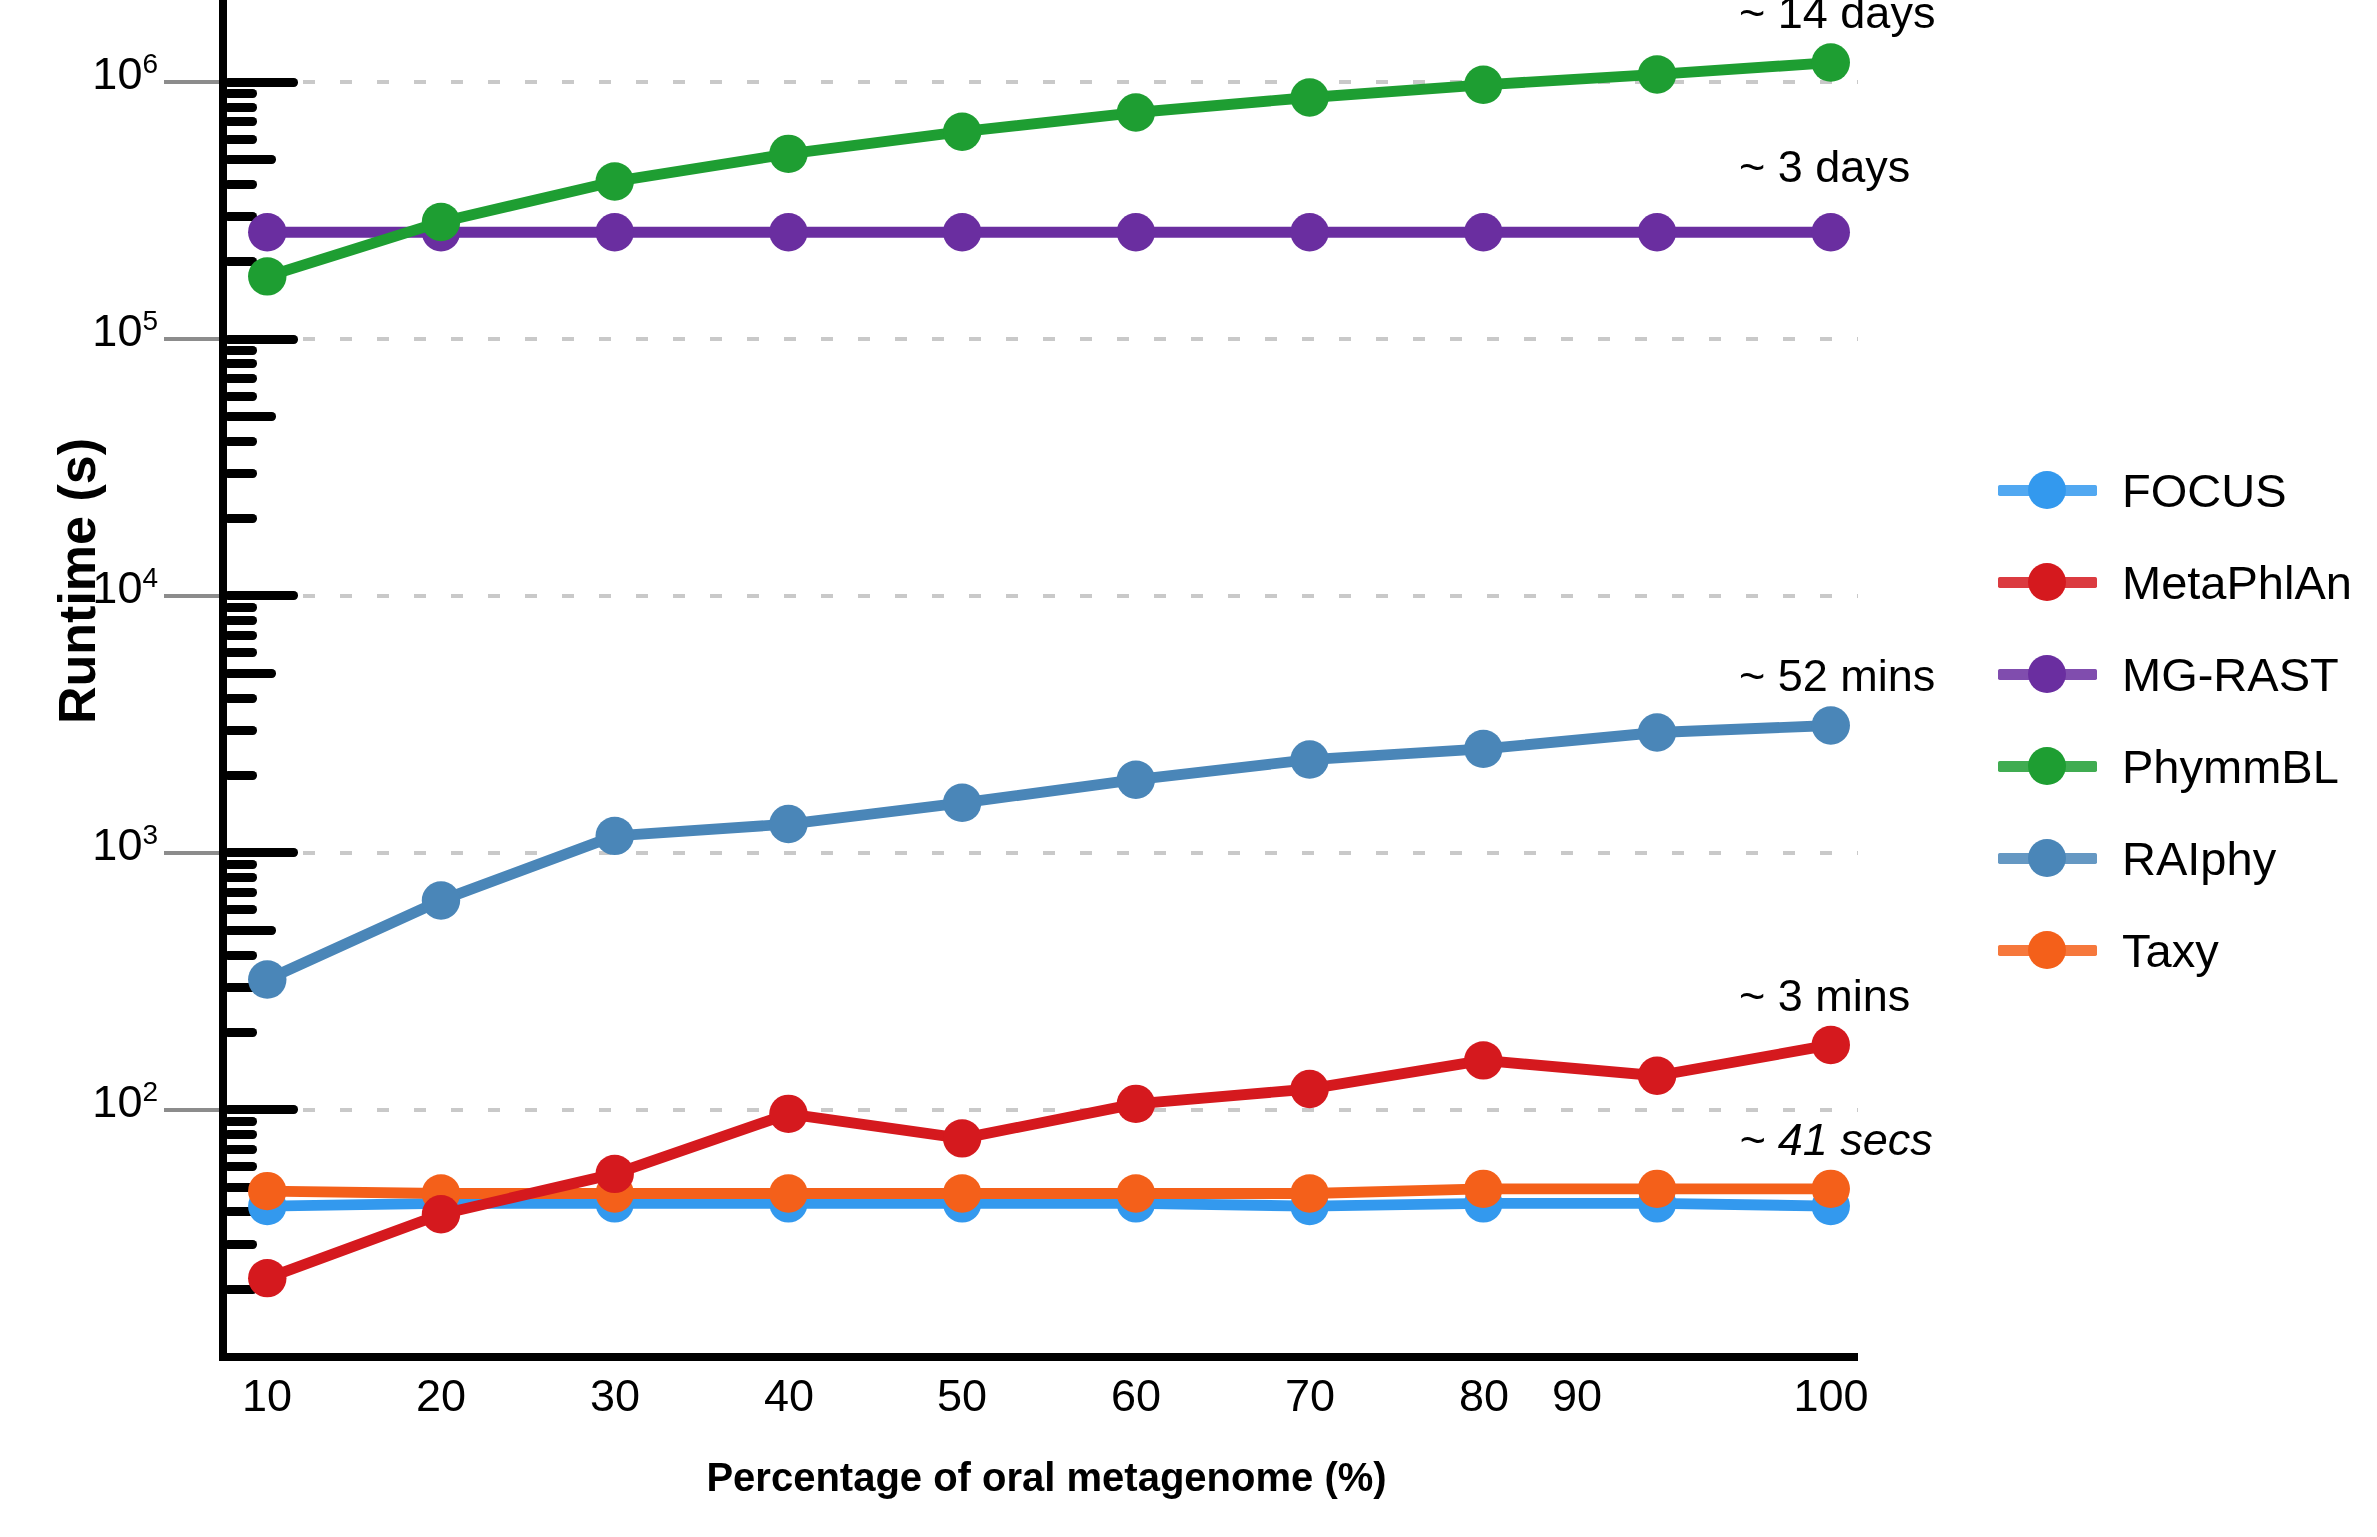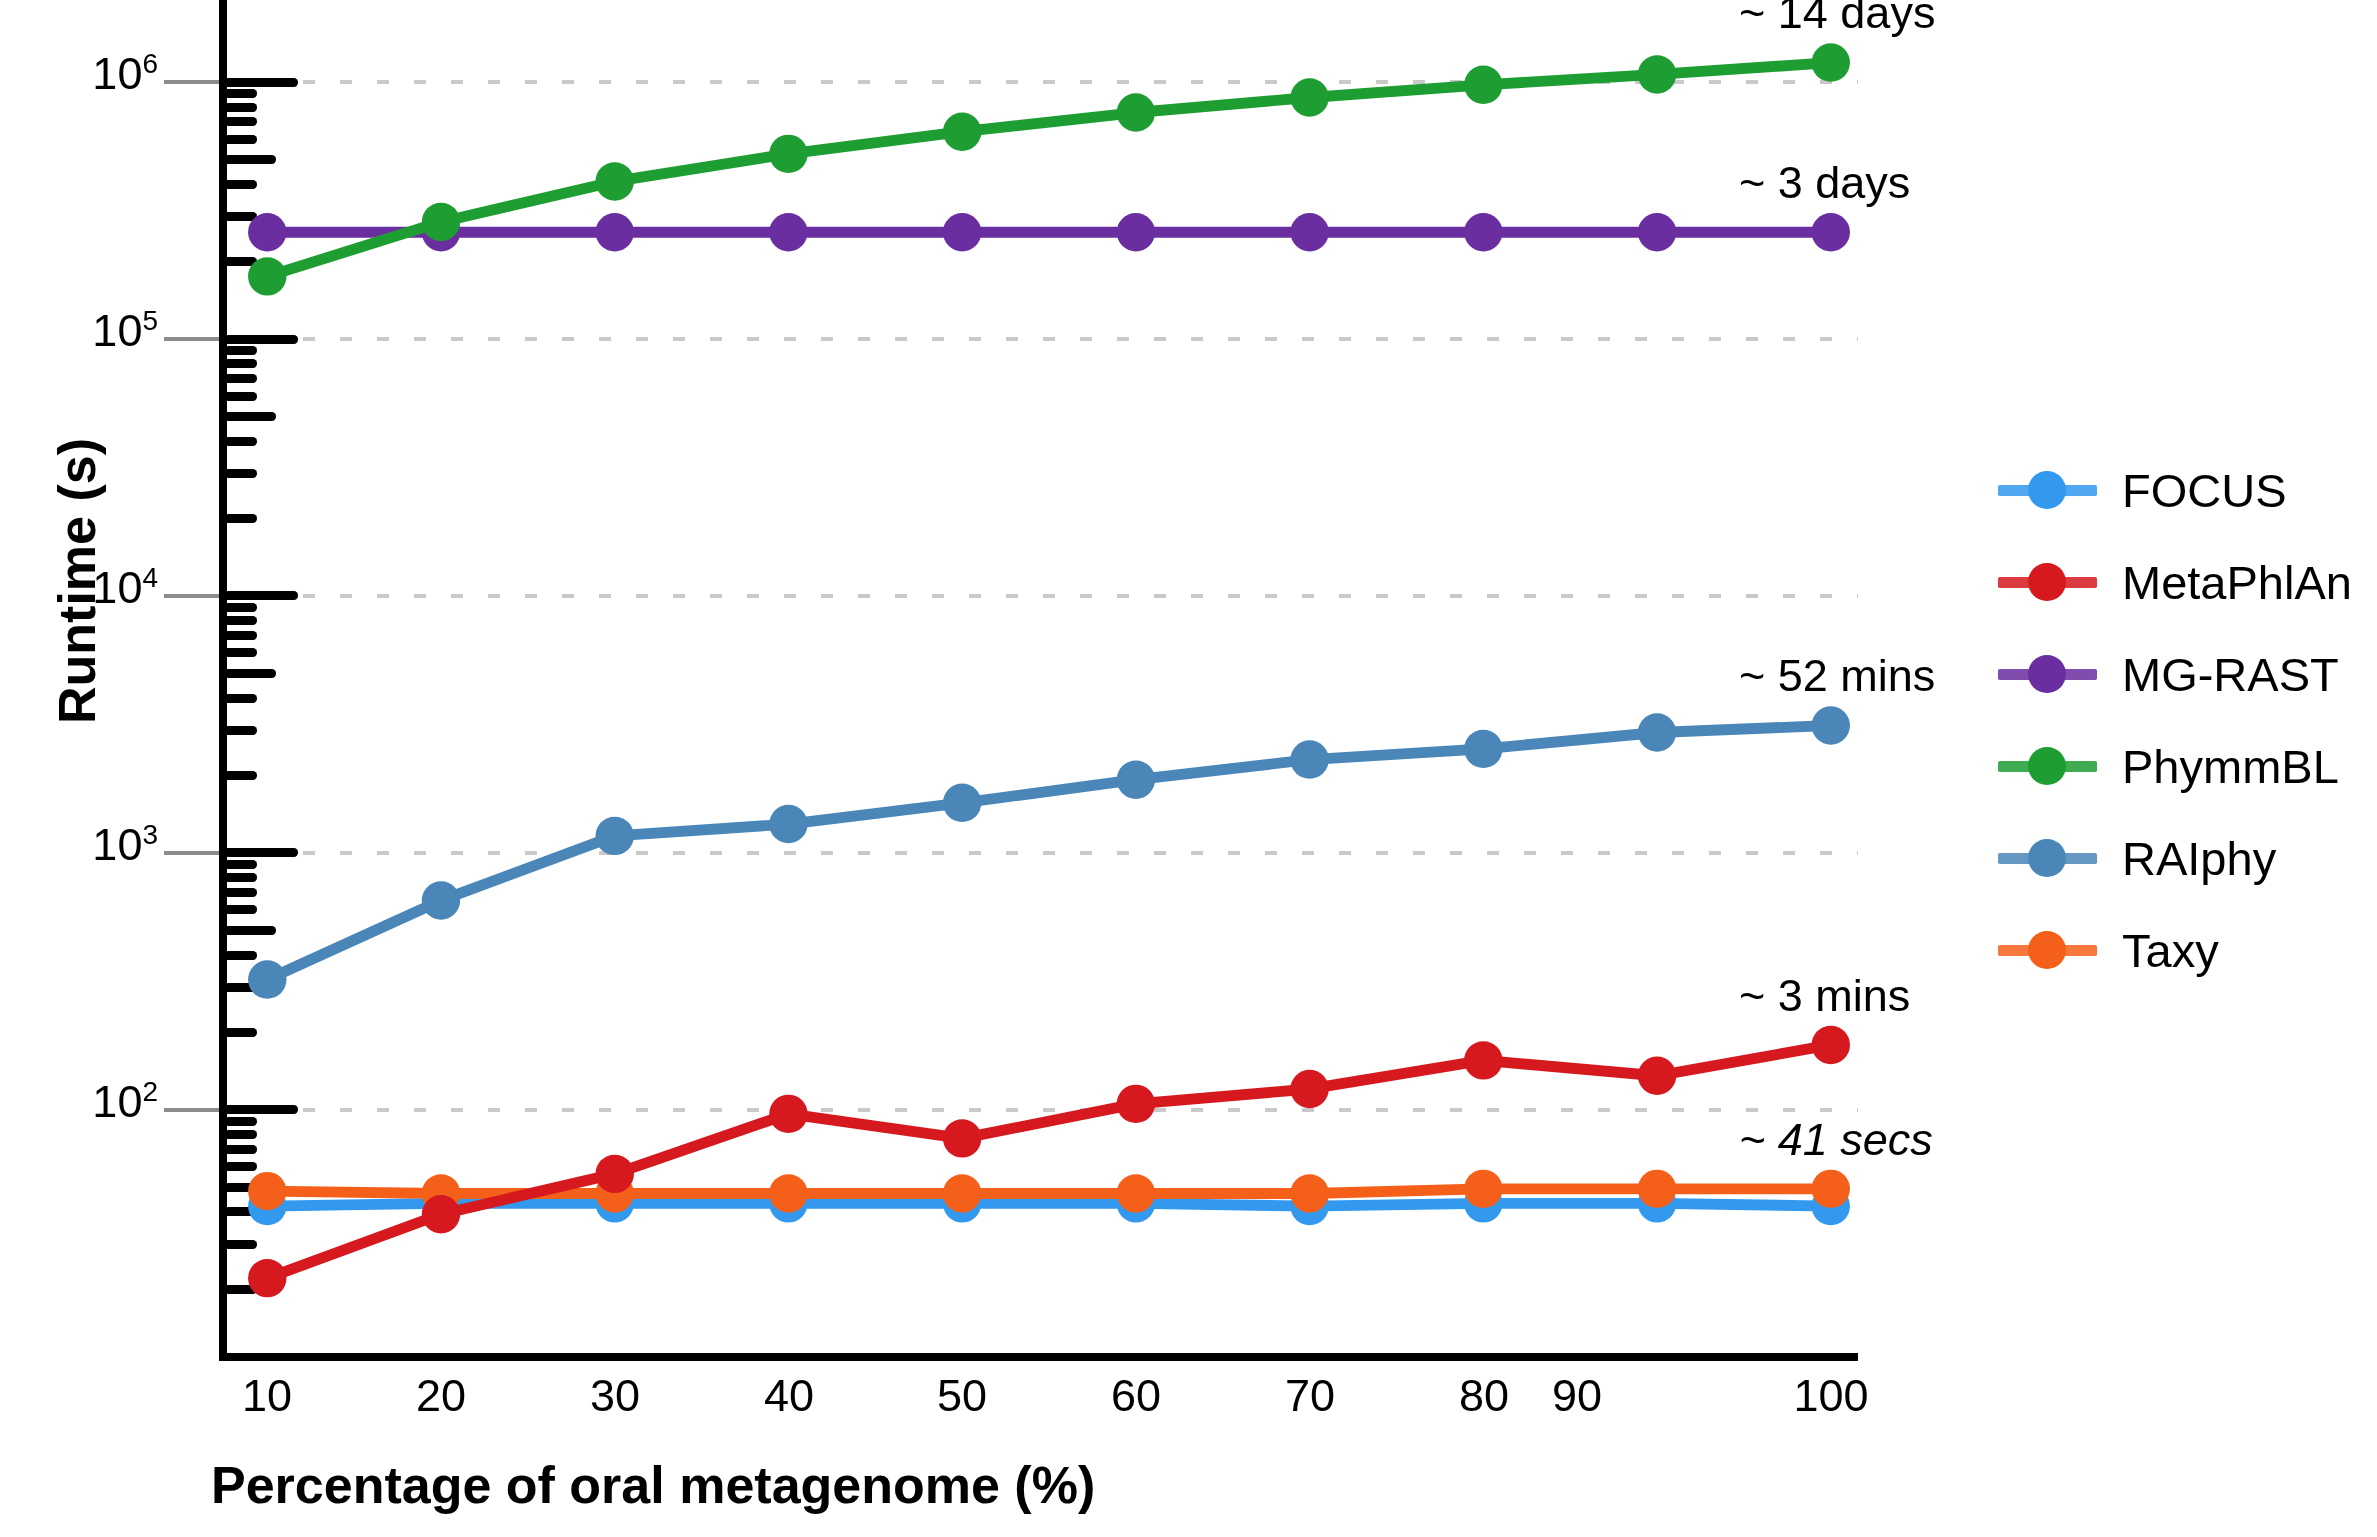--- a/index.html
+++ b/index.html
@@ -25,22 +25,22 @@
     font-family:"Liberation Sans",sans-serif;letter-spacing:0px;}
   .ylabel sup{font-size:28px;vertical-align:super;}
 
   #y-axis-title{position:absolute;left:-99px;top:551px;width:351px;text-align:center;
     transform:rotate(-90deg);transform-origin:center center;
     font-size:52px;font-weight:bold;color:#000;white-space:nowrap;}
 
   
   .xtick-label{position:absolute;top:1370px;width:134px;margin-left:-67px;text-align:center;
     font-size:45px;color:#000;}
-  #x-axis-title{position:absolute;left:211px;top:1455px;width:1639px;text-align:left;
-    font-size:52px;font-weight:bold;color:#000;}
+  #x-axis-title{position:absolute;left:227px;top:1455px;width:1639px;text-align:center;
+    font-size:40px;font-weight:bold;color:#000;}
 
   
   #series-svg{position:absolute;left:0;top:0;width:2377px;height:1537px;pointer-events:none;}
 
   
   .annotation{position:absolute;font-size:45px;color:#000;white-space:nowrap;}
 
   
   #legend{position:absolute;left:1998px;top:444px;}
   .legend-row{display:flex;align-items:center;height:92px;}
@@ -218,21 +218,21 @@
         <circle cx="1360.0" cy="134.6" r="23" fill="#1e9e32"></circle>
         <circle cx="1568.0" cy="116.6" r="23" fill="#1e9e32"></circle>
         <circle cx="1776.0" cy="101.4" r="23" fill="#1e9e32"></circle>
         <circle cx="1984.0" cy="89.0" r="23" fill="#1e9e32"></circle>
         <circle cx="2192.0" cy="74.8" r="23" fill="#1e9e32"></circle>
       </g>
     </svg>
 
   <div id="annotation-layer">
       <div class="annotation" style="left: 1739px; top: -12.7px;">~ 14 days</div>
-      <div class="annotation" style="left: 1739px; top: 157px;">~ 3 days</div>
+      <div class="annotation" style="left: 1739px; top: 141px;">~ 3 days</div>
       <div class="annotation" style="left: 1739px; top: 650px;">~ 52 mins</div>
       <div class="annotation" style="left: 1739px; top: 970px;">~ 3 mins</div>
       <div class="annotation" style="left: 1739px; top: 1114px; font-style: italic;">~ 41 secs</div>
     </div>
 
   <div id="legend">
       <div class="legend-row">
         <span class="legend-swatch">
           <span class="lg-line" style="background: rgb(51, 153, 238); opacity: 0.85;"></span>
           <span class="lg-dot" style="background: rgb(51, 153, 238);"></span>

